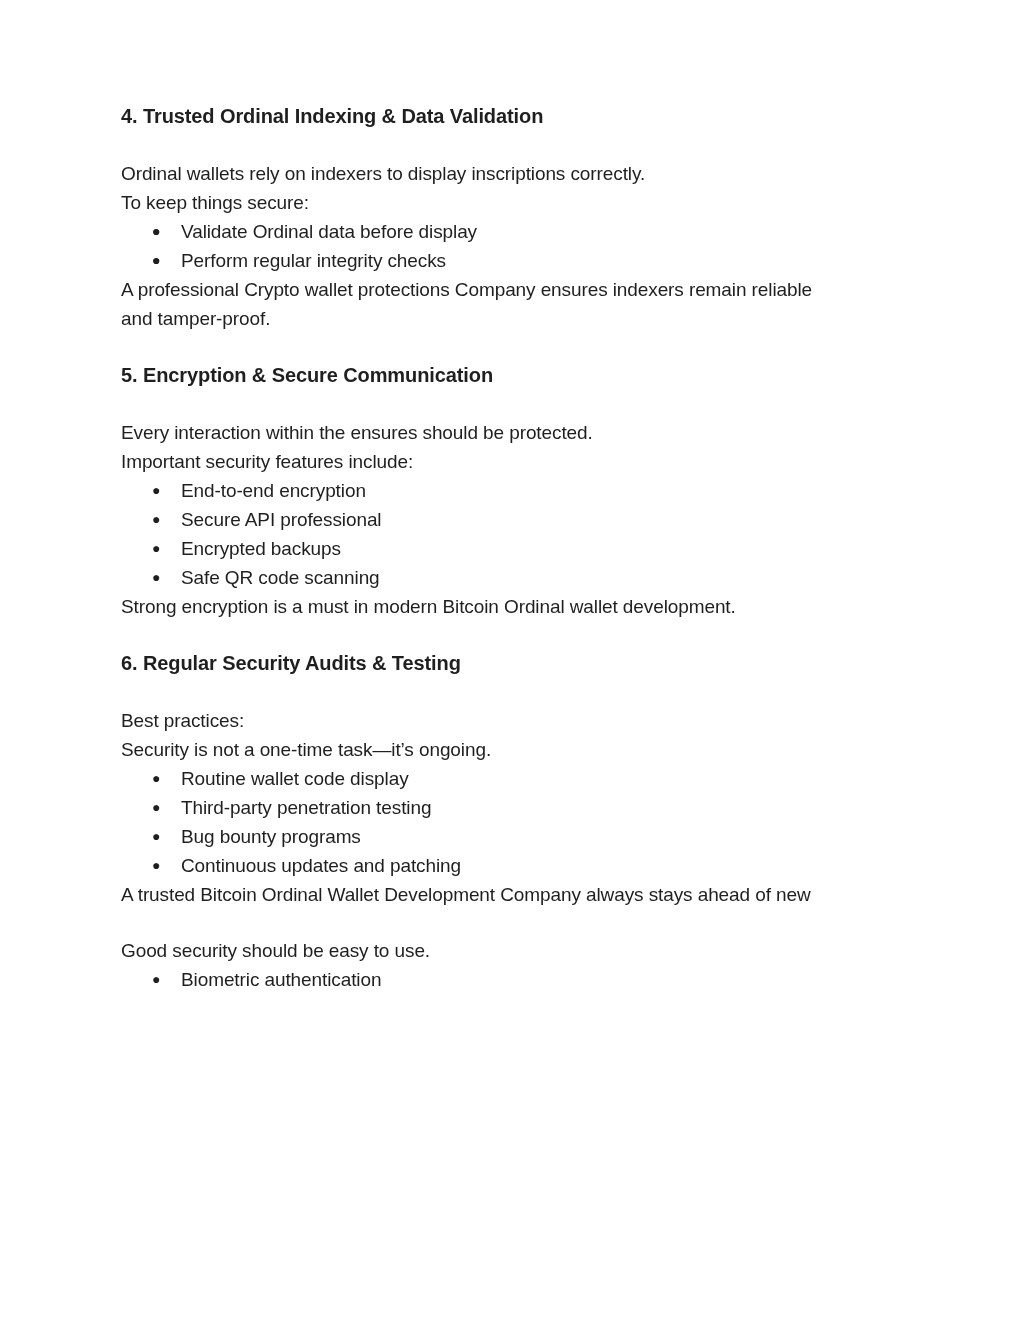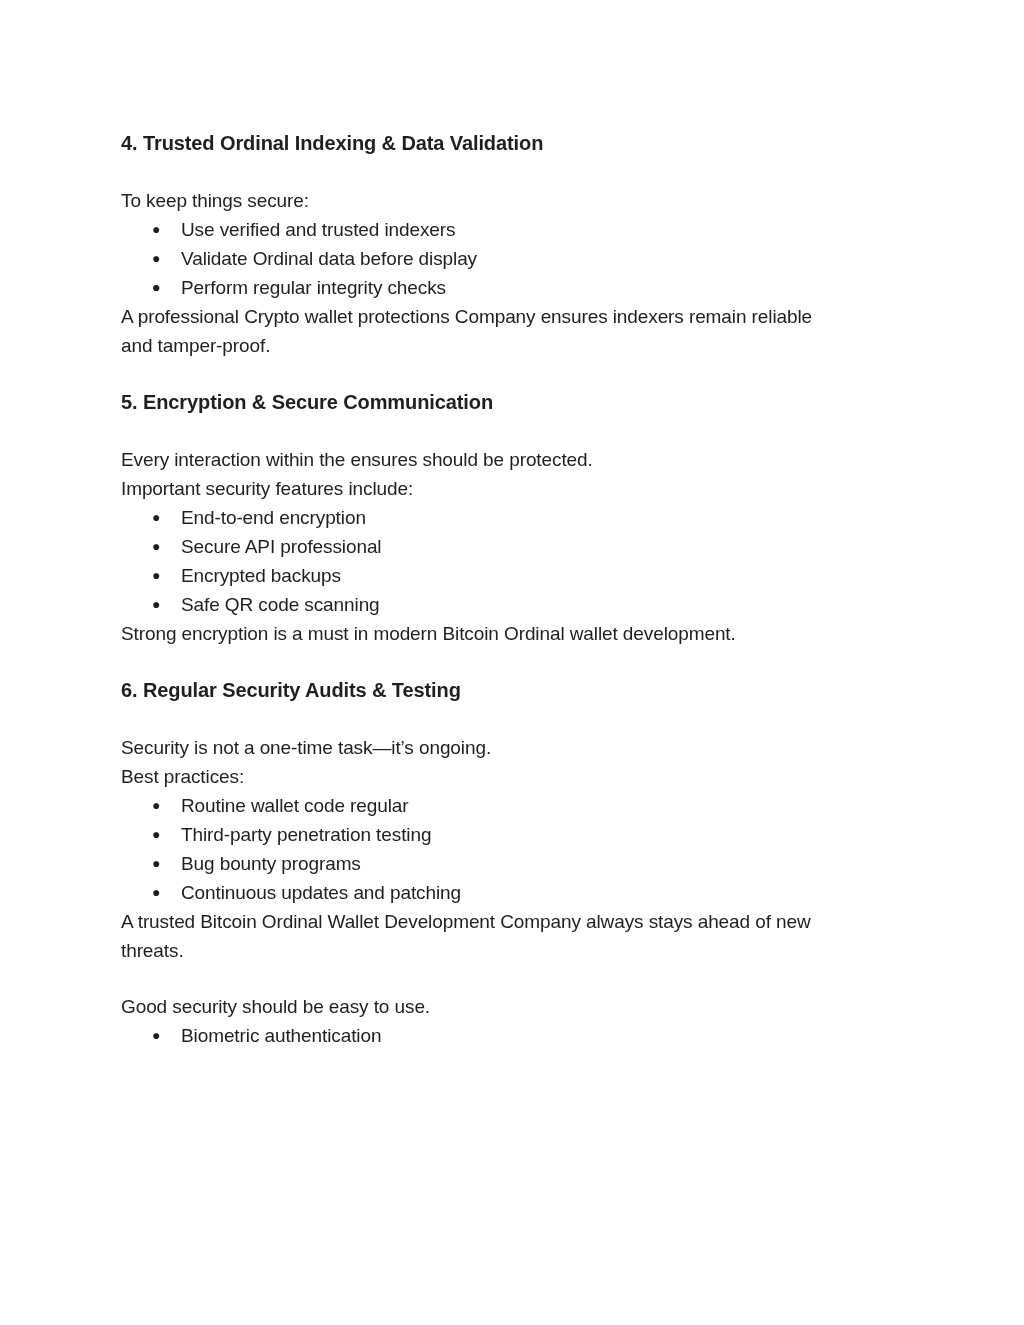--- a/index.html
+++ b/index.html
@@ -1,36 +1,37 @@
 <!DOCTYPE html>
 <html><head>
 <meta charset="utf-8">
 <style>
   html, body { margin: 0; padding: 0; background: #ffffff; }
   body { width: 1024px; height: 1325px; position: relative; overflow: hidden;
     font-family: "Liberation Sans", sans-serif; color: #1f1f1f; }
-  .page { position: absolute; left: 121px; top: 128px; width: 780px; }
+  .page { position: absolute; left: 121px; top: 101px; width: 780px; }
   h2 { font-size: 20px; font-weight: bold; margin: 0; line-height: 30px; color: #1f1f1f; letter-spacing: -0.1px; }
   .sec { margin-bottom: 27px; }
   .sec h2 { margin-bottom: 28px; }
   p { margin: 0; font-size: 19px; line-height: 29px; letter-spacing: -0.1px; }
   ul { margin: 0; padding: 0; list-style: none; }
   li { position: relative; padding-left: 60px; font-size: 19px; line-height: 29px; letter-spacing: -0.1px; }
   li .bullet { position: absolute; left: 31px; top: 0; font-size: 14px; }
 </style>
 </head>
 <body>
 
 <div class="page">
 
   <div class="sec">
     <h2>4. Trusted Ordinal Indexing &amp; Data Validation</h2>
+    <p>Ordinal wallets rely on indexers to display inscriptions correctly.</p>
     <p>To keep things secure:</p>
     <ul>
-      <li><span class="bullet">●</span><span>Use verified and trusted indexers</span></li>
+      <li><span class="bullet">●</span></li>
       <li><span class="bullet">●</span><span>Validate Ordinal data before display</span></li>
       <li><span class="bullet">●</span></li>
       <li><span class="bullet">●</span><span>Perform regular integrity checks</span></li>
     </ul>
     <p>A professional Crypto wallet protections Company ensures indexers remain reliable</p>
     <p>and tamper-proof.</p>
   </div>
 
   <div class="sec">
     <h2>5. Encryption &amp; Secure Communication</h2>
@@ -40,30 +41,29 @@
       <li><span class="bullet">●</span><span>End-to-end encryption</span></li>
       <li><span class="bullet">●</span><span>Secure API professional</span></li>
       <li><span class="bullet">●</span><span>Encrypted backups</span></li>
       <li><span class="bullet">●</span><span>Safe QR code scanning</span></li>
     </ul>
     <p>Strong encryption is a must in modern Bitcoin Ordinal wallet development.</p>
   </div>
 
   <div class="sec">
     <h2>6. Regular Security Audits &amp; Testing</h2>
+    <p>Best practices:</p>
     <p>Security is not a one-time task—it’s ongoing.</p>
-    <p>Best practices:</p>
     <ul>
-      <li><span class="bullet">●</span><span>Routine wallet code regular</span></li>
+      <li><span class="bullet">●</span><span>Routine wallet code display</span></li>
       <li><span class="bullet">●</span><span>Third-party penetration testing</span></li>
       <li><span class="bullet">●</span><span>Bug bounty programs</span></li>
       <li><span class="bullet">●</span><span>Continuous updates and patching</span></li>
     </ul>
     <p>A trusted Bitcoin Ordinal Wallet Development Company always stays ahead of new</p>
-    <p>threats.</p>
   </div>
 
   <div class="sec">
     <p>Good security should be easy to use.</p>
     <ul>
       <li><span class="bullet">●</span><span>Biometric authentication</span></li>
     </ul>
   </div>
 
 </div>

